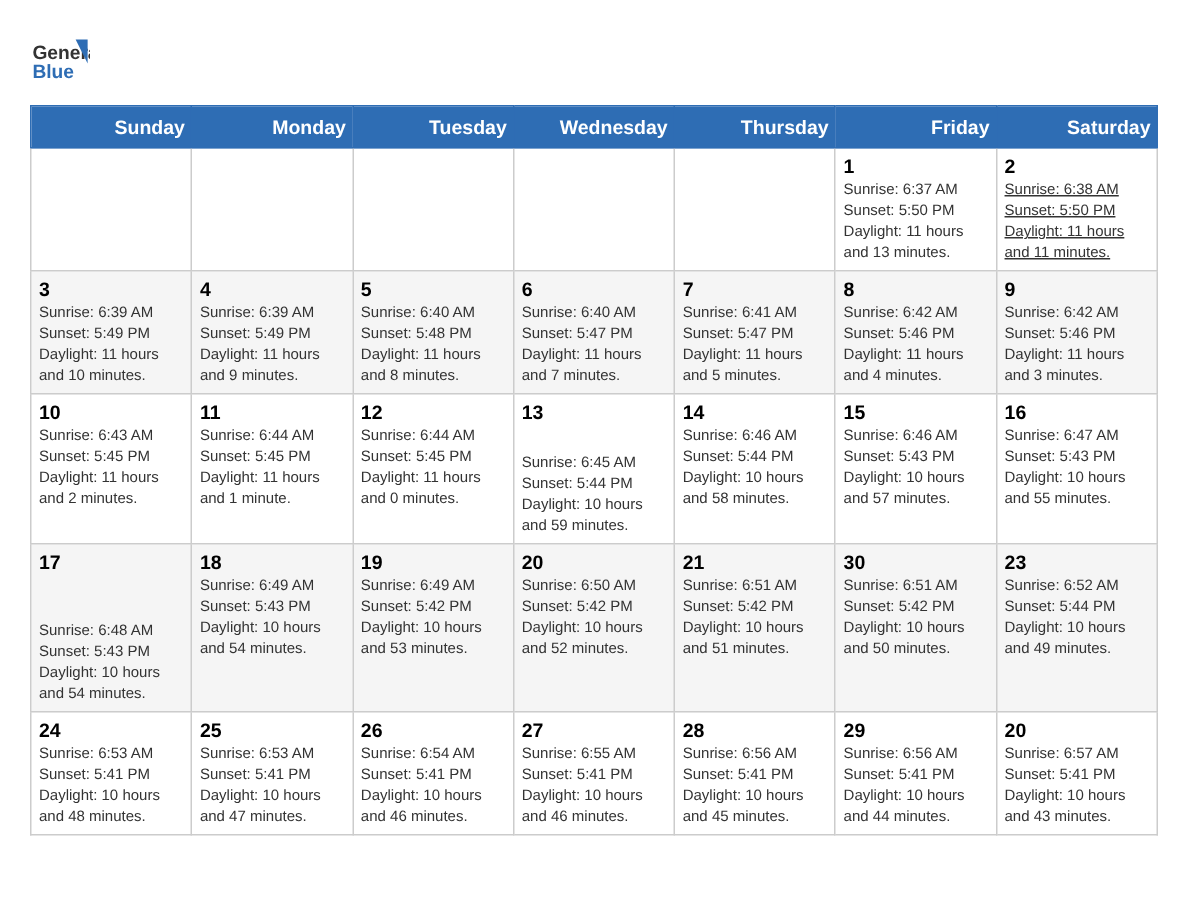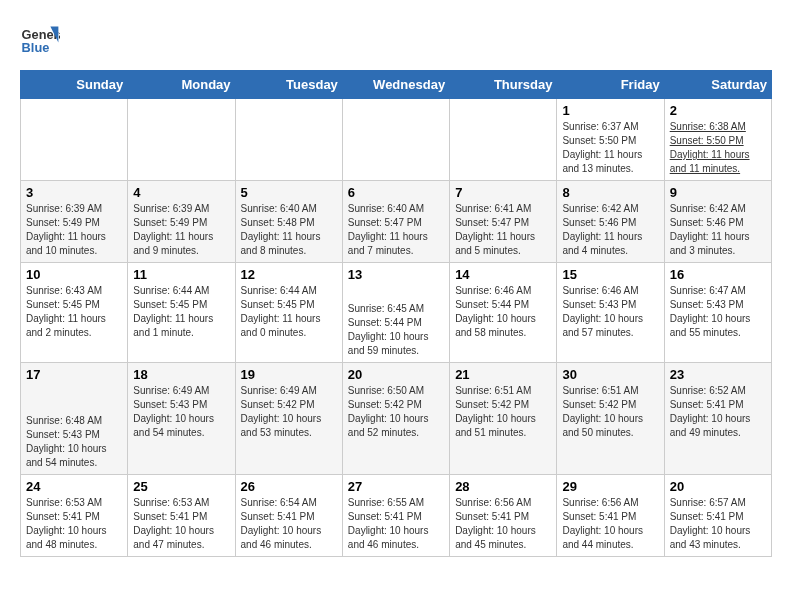--- a/index.html
+++ b/index.html
@@ -248,21 +248,21 @@
         </td>
         <td>
           <div class="day-num">30</div>
           <div class="day-info" style="white-space: pre-line;">Sunrise: 6:51 AM
 Sunset: 5:42 PM
 Daylight: 10 hours and 50 minutes.</div>
         </td>
         <td>
           <div class="day-num">23</div>
           <div class="day-info" style="white-space: pre-line;">Sunrise: 6:52 AM
-Sunset: 5:41 PM
+Sunset: 5:44 PM
 Daylight: 10 hours and 49 minutes.</div>
         </td>
       </tr>
       <tr>
         <td>
           <div class="day-num">24</div>
           <div class="day-info" style="white-space: pre-line;">Sunrise: 6:53 AM
 Sunset: 5:41 PM
 Daylight: 10 hours and 48 minutes.</div>
         </td>

